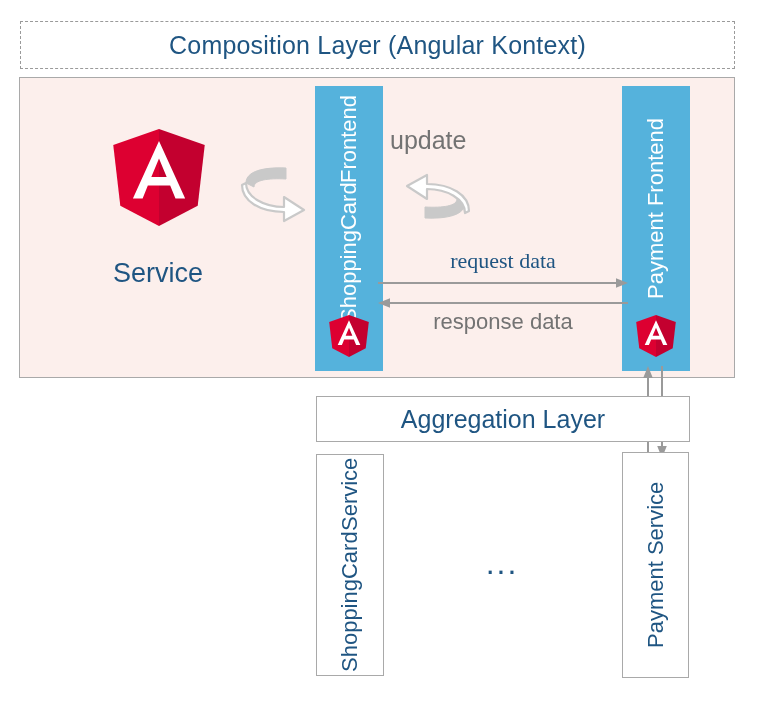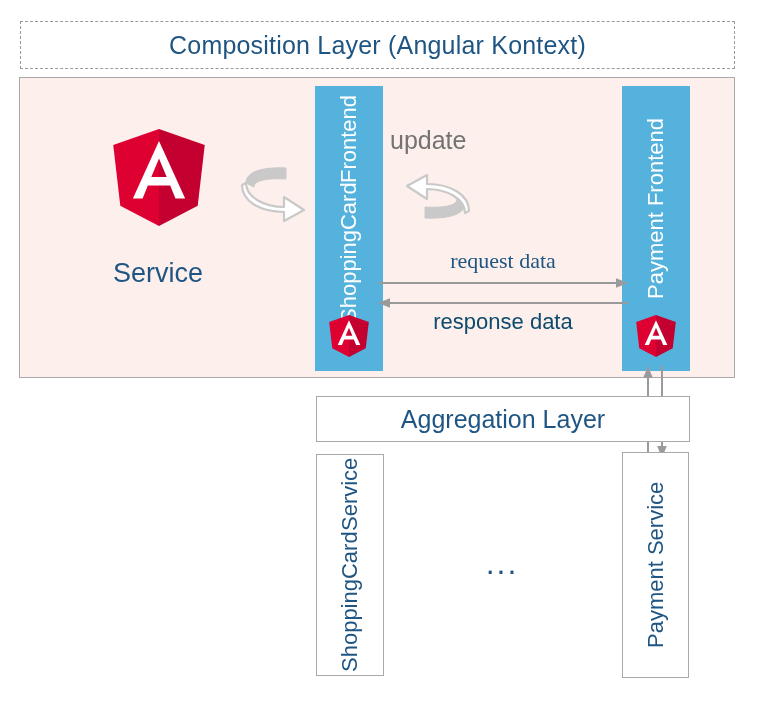--- a/index.html
+++ b/index.html
@@ -102,21 +102,21 @@
   
   #request-arrow  { left: 378px; top: 272px; width: 250px; height: 22px; }
   #response-arrow { left: 378px; top: 292px; width: 250px; height: 22px; }
 
   #request-data-label {
     left: 380px; top: 248px; width: 246px;
     color: #1f5582; font-size: 22px; text-align: center; white-space: nowrap; font-family: Liberation Serif, serif;
   }
   #response-data-label {
     left: 380px; top: 309px; width: 246px;
-    color: #0c4a6e; font-size: 22px; text-align: center; white-space: nowrap;
+    color: #737373; font-size: 22px; text-align: center; white-space: nowrap;
   }
 
   
   #aggregation-layer-box {
     left: 316px; top: 396px; width: 374px; height: 46px;
     border: 1.6px solid #a9a9a9;
     box-sizing: border-box;
     background: #ffffff;
     display: flex; align-items: center; justify-content: center;
   }

